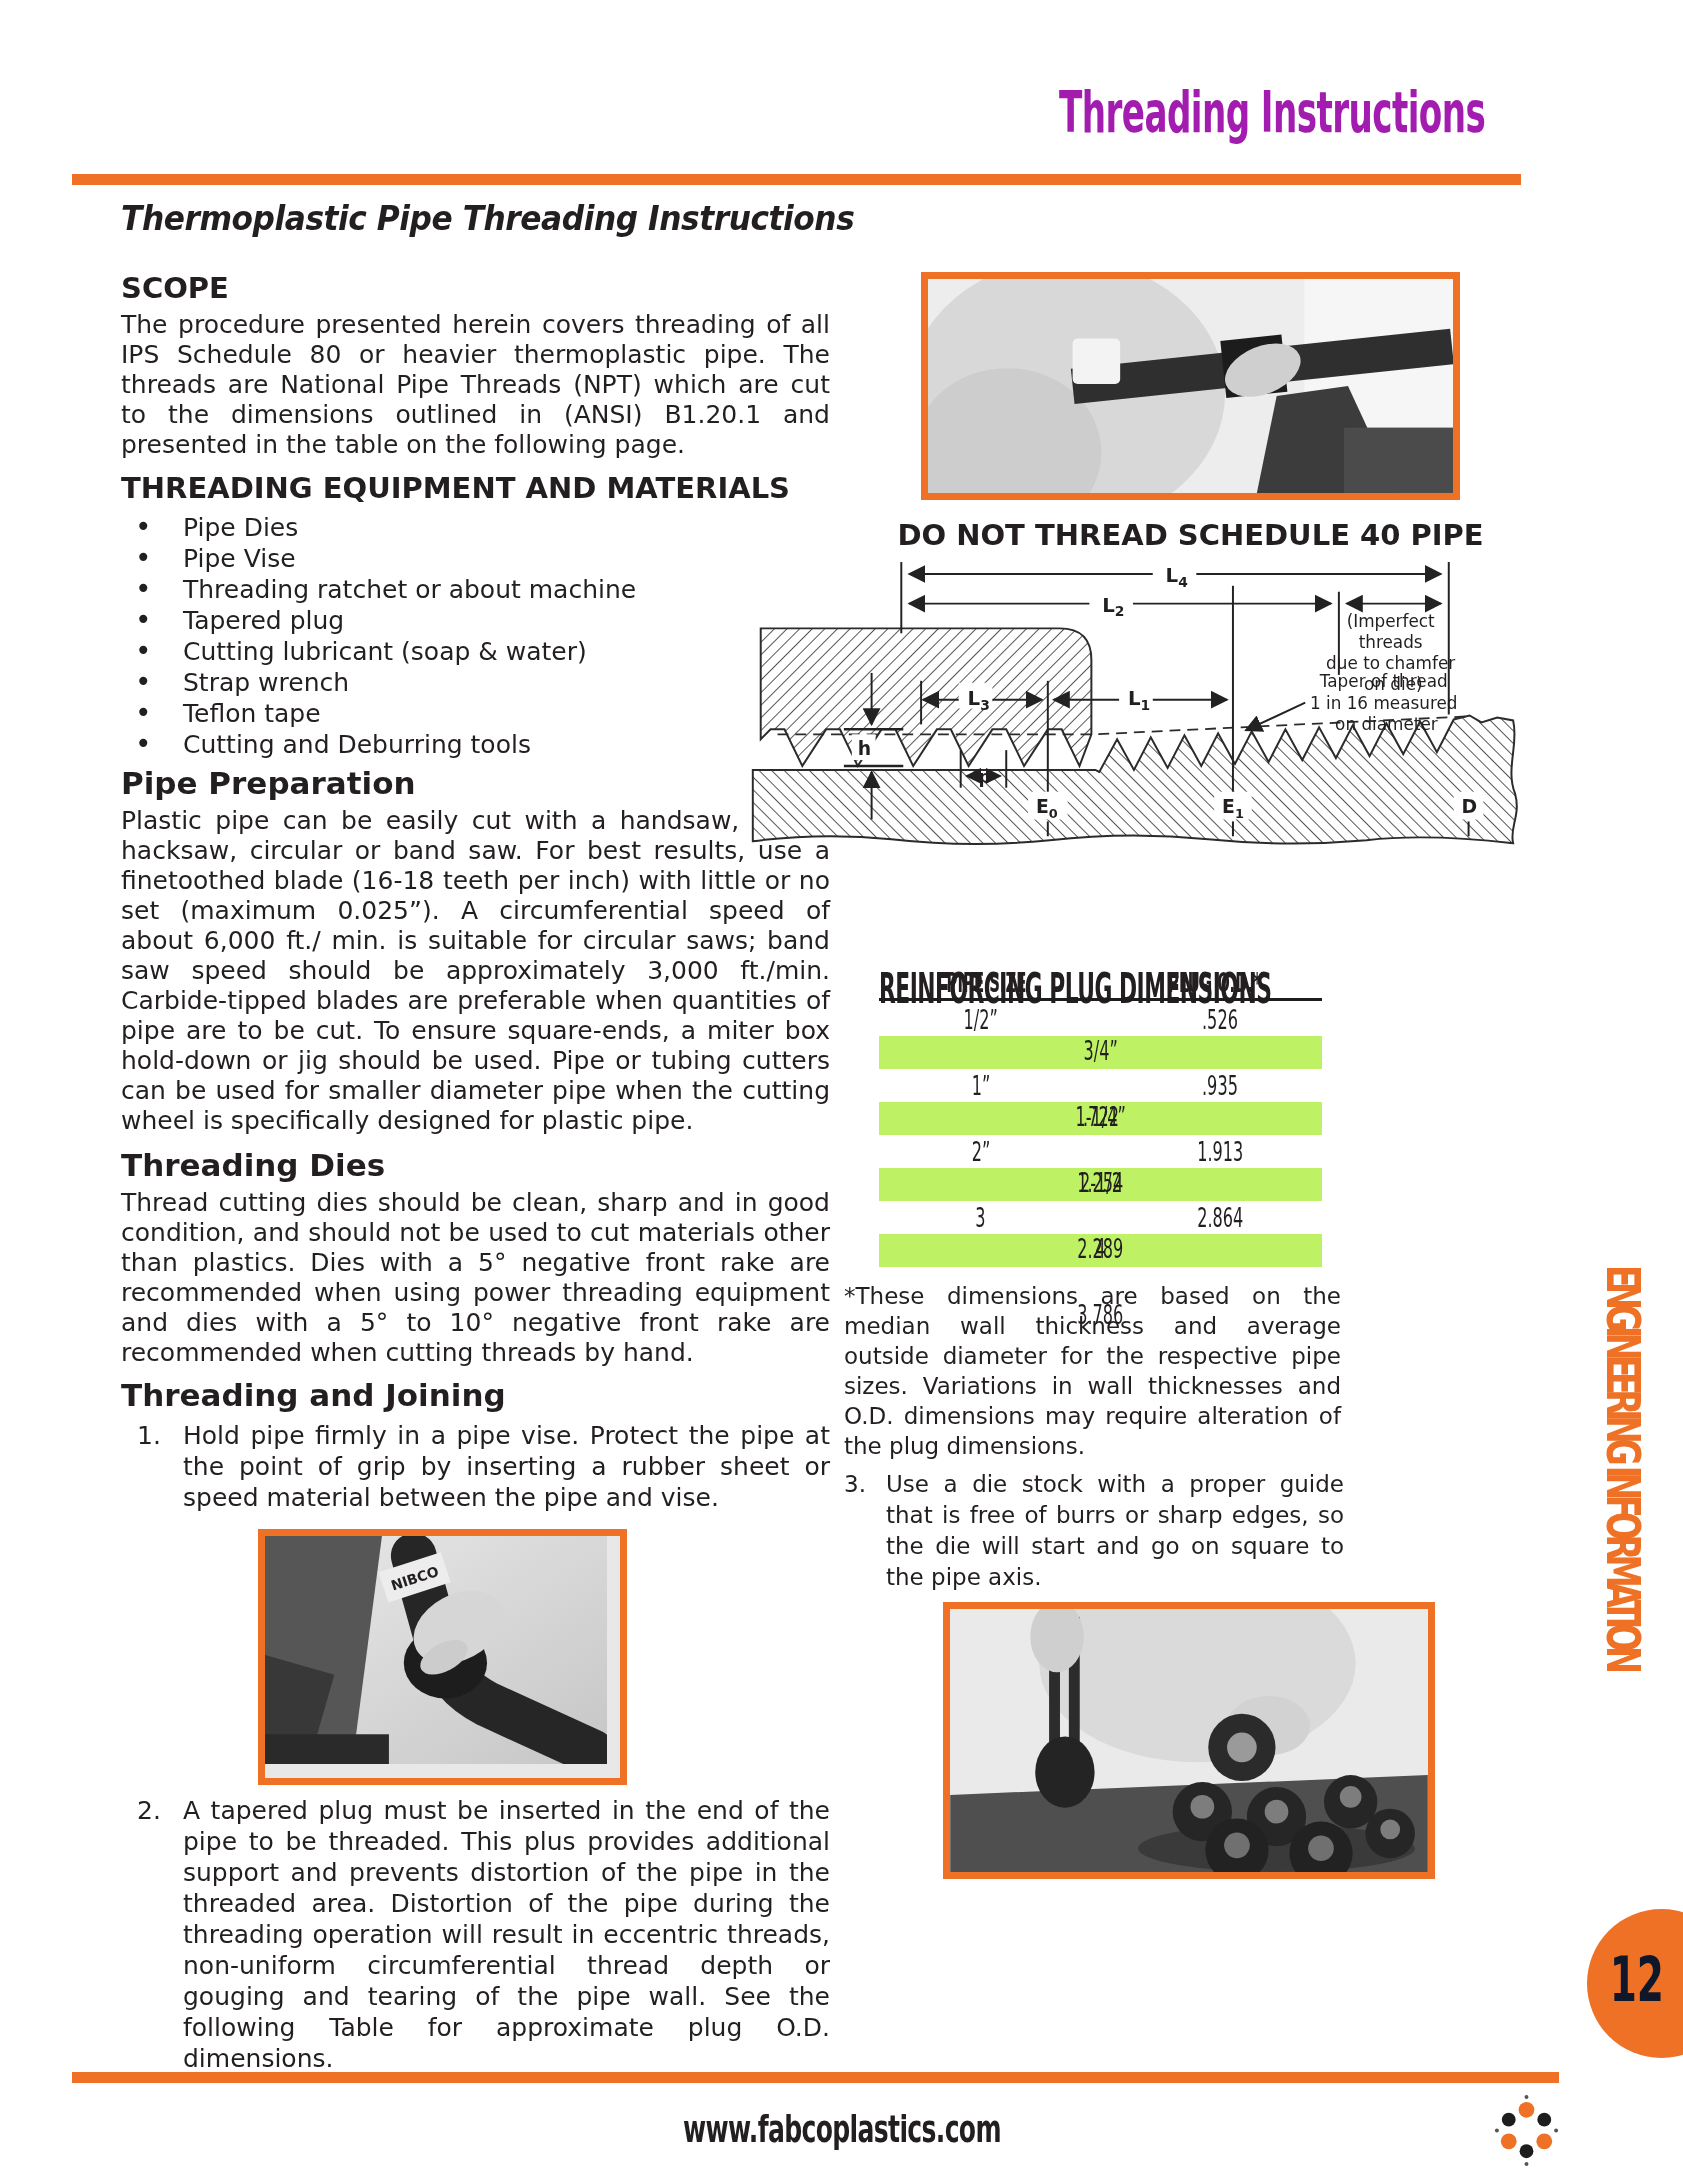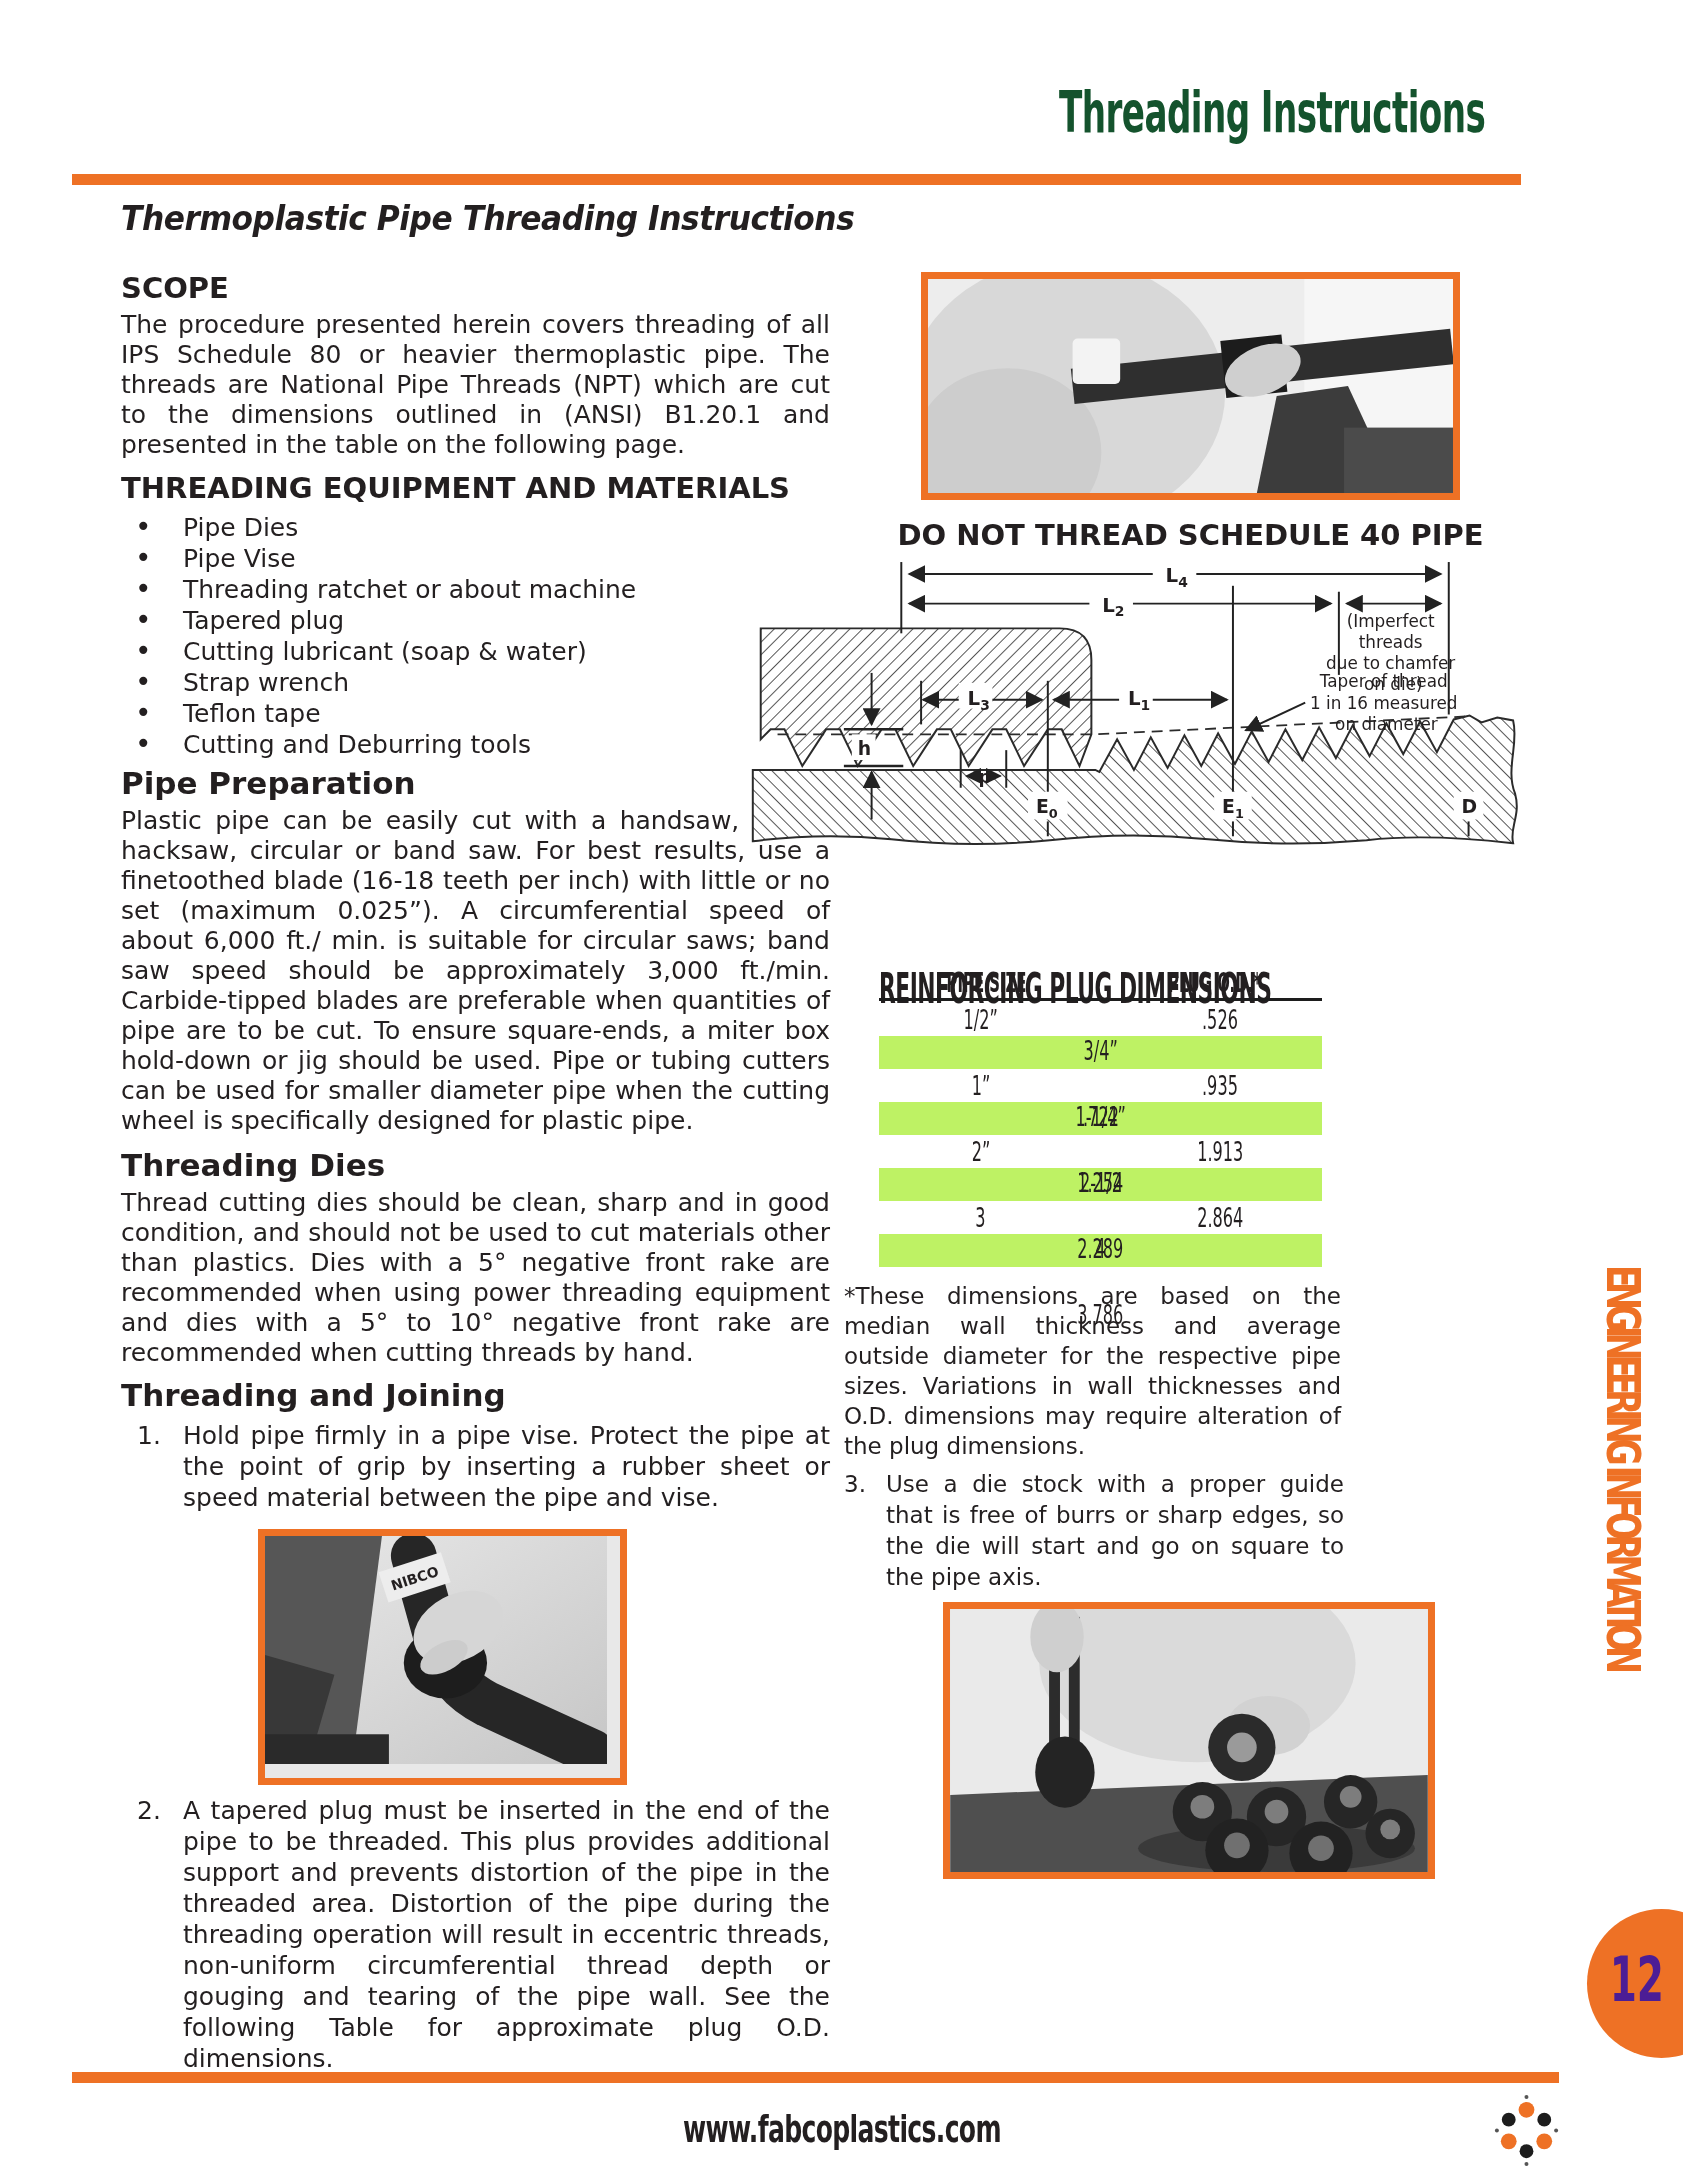--- a/index.html
+++ b/index.html
@@ -2,21 +2,21 @@
 <html><head>
 <meta charset="utf-8">
 <style>
   html,body{margin:0;padding:0;background:#ffffff;}
   #page{position:relative;width:1683px;height:2178px;background:#ffffff;overflow:hidden;
         font-family:"DejaVu Sans",sans-serif;color:#231F20;}
   .abs{position:absolute;}
   .cond{display:inline-block;white-space:nowrap;}
 
   
-  #header-title{top:79px;right:198px;color:#14532d;font-weight:bold;font-size:57px;}
+  #header-title{top:79px;right:198px;color:#a21caf;font-weight:bold;font-size:57px;}
   #header-title .cond{transform:scaleX(0.60);transform-origin:right center;letter-spacing:-1px;}
   #top-rule{left:72px;top:174px;width:1449px;height:11px;background:#EE7125;}
 
   
   #left-col{left:121px;top:198px;width:709px;}
   #doc-title{font-size:34px;font-weight:bold;font-style:italic;letter-spacing:-0.5px;
              transform:scaleX(0.92);transform-origin:left center;white-space:nowrap;margin:0 0 32px 0;}
   .h2{font-size:29px;font-weight:bold;margin:0 0 4px 0;line-height:36px;}
   .h3{font-size:31px;font-weight:bold;margin:0 0 4px 0;line-height:38px;}
   .body-p{font-size:25px;line-height:30px;text-align:justify;margin:0 0 10px 0;}
@@ -59,21 +59,21 @@
 
   #table-footnote{left:844px;top:1281px;width:497px;font-size:23px;line-height:30px;text-align:justify;}
   #step3{left:844px;top:1469px;width:500px;display:flex;font-size:23px;line-height:31px;}
   #step3 .num{width:42px;flex:none;}
   #step3 .stext{flex:1;text-align:justify;}
 
   
   #sidebar-label{left:1596px;top:1265px;color:#EE7125;font-weight:bold;font-size:46px;
       writing-mode:vertical-rl;letter-spacing:-8px;transform:scaleY(0.73);transform-origin:50% 0;white-space:nowrap;}
   #tab-circle{left:1587px;top:1909px;width:149px;height:149px;border-radius:50%;background:#EE7125;}
-  #tab-circle .n{position:absolute;left:6px;top:34px;width:83px;text-align:center;color:#4c1d95;
+  #tab-circle .n{position:absolute;left:6px;top:34px;width:83px;text-align:center;color:#0f172a;
       font-size:63px;font-weight:bold;}
   #tab-circle .n .cond{transform:scaleX(0.62);transform-origin:center;}
 
   
   #footer-rule{left:72px;top:2072px;width:1487px;height:11px;background:#EE7125;}
   #footer-site{left:594px;top:2107px;width:495px;text-align:center;font-size:38px;font-weight:bold;}
   #footer-site .cond{transform:scaleX(0.66);transform-origin:center;letter-spacing:-1px;}
   #footer-logo{left:1489px;top:2093px;width:75px;height:75px;}
   #page-num{left:1674px;top:2093px;width:79px;text-align:center;font-size:55px;font-weight:bold;}
   #page-num .cond{transform:scaleX(0.62);transform-origin:center;}

